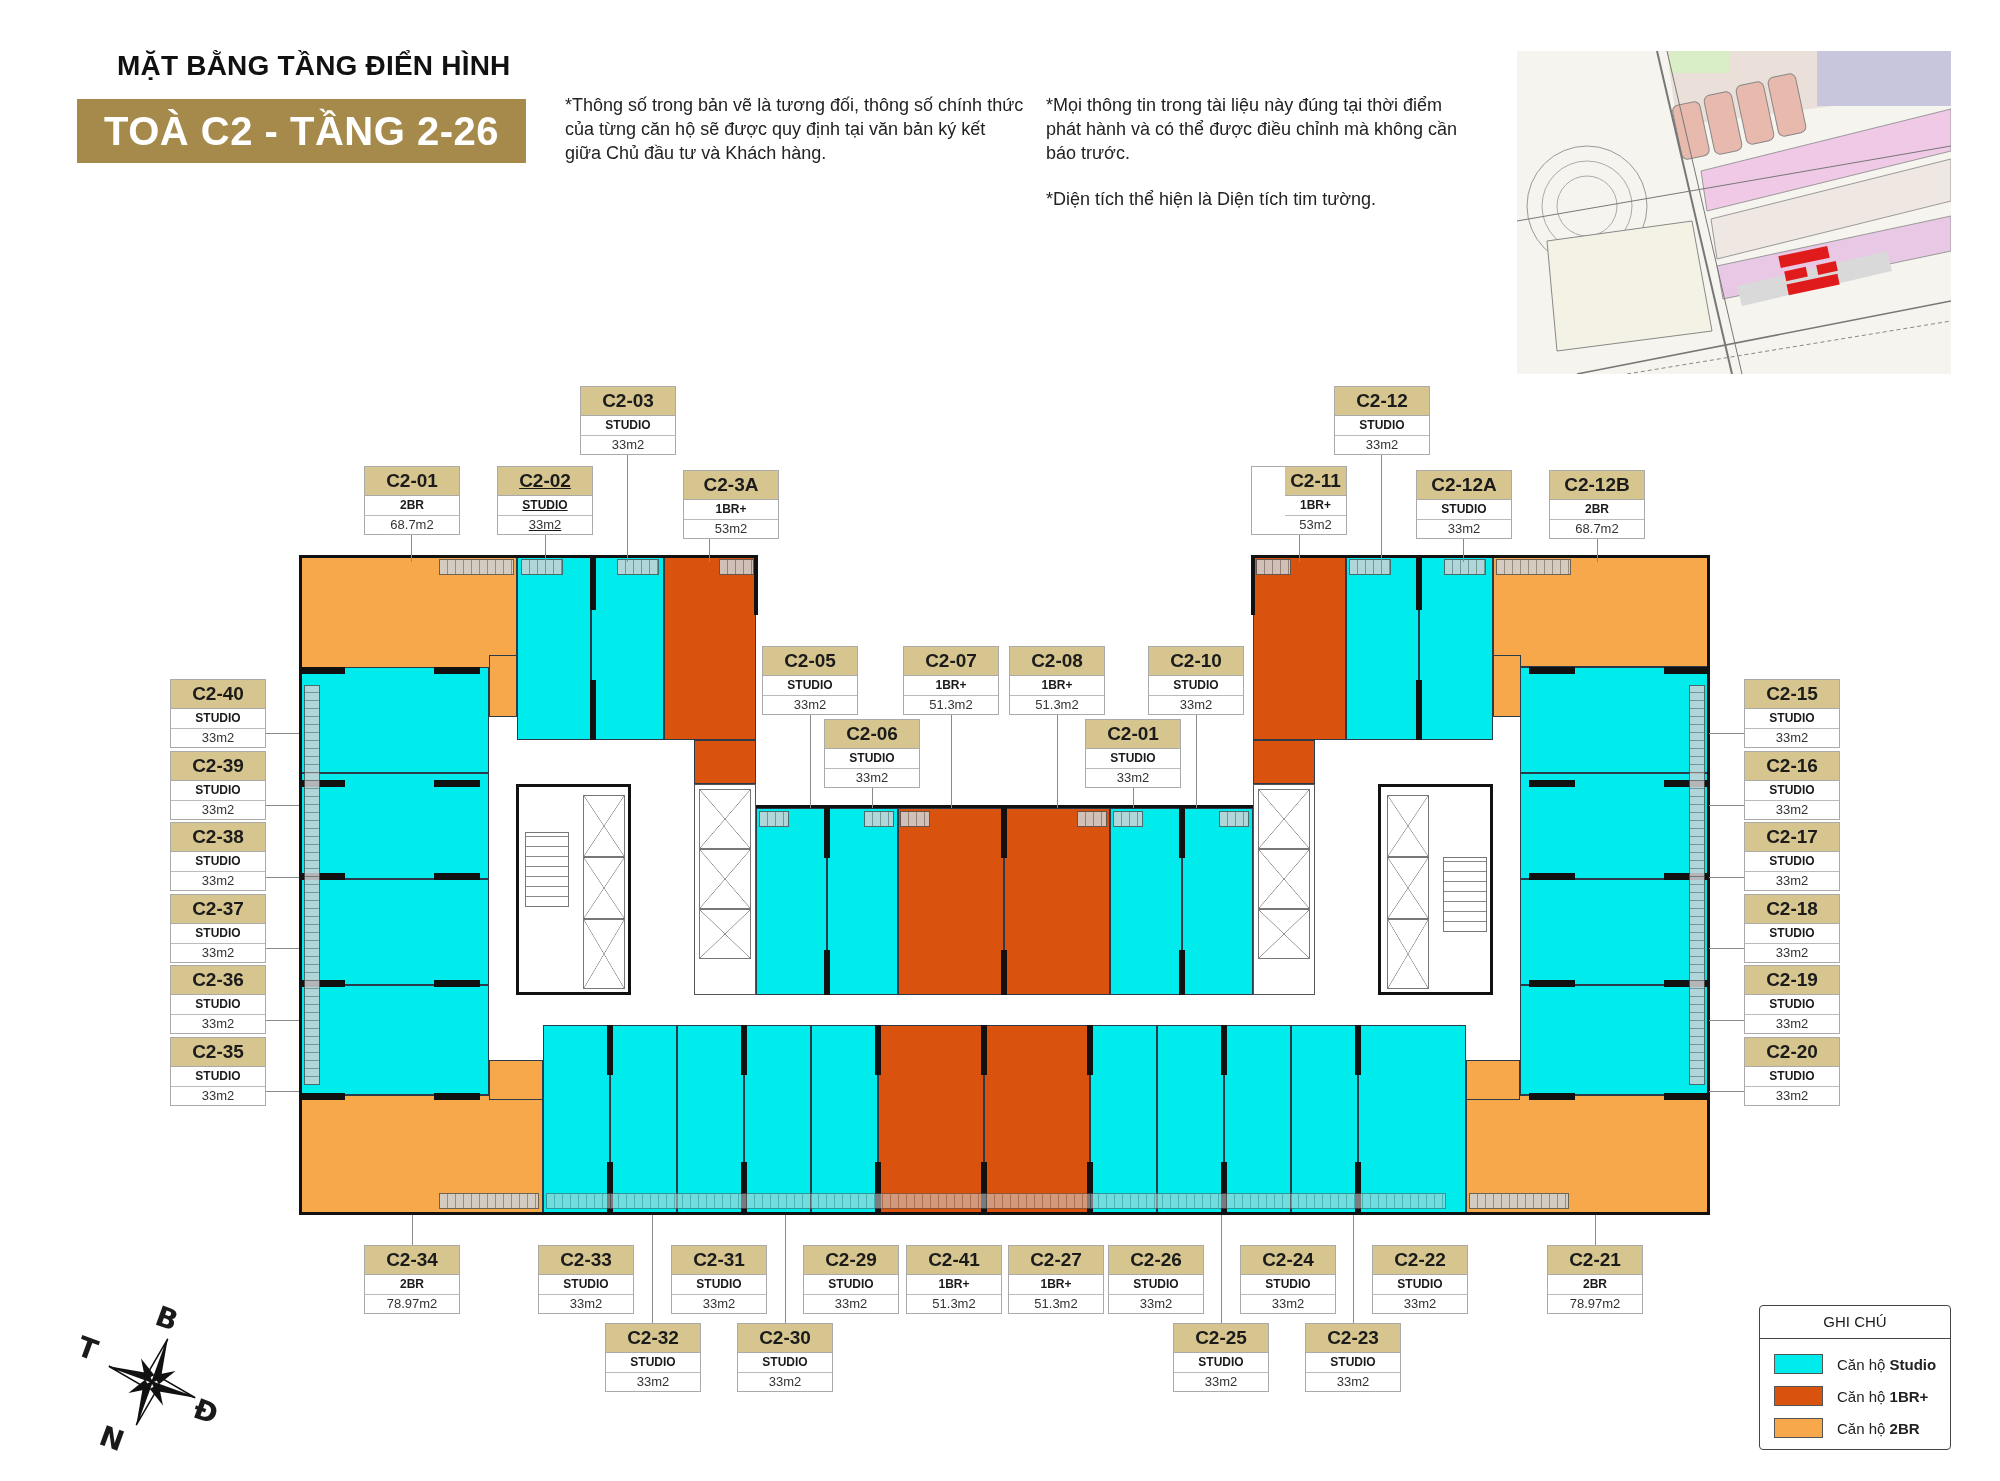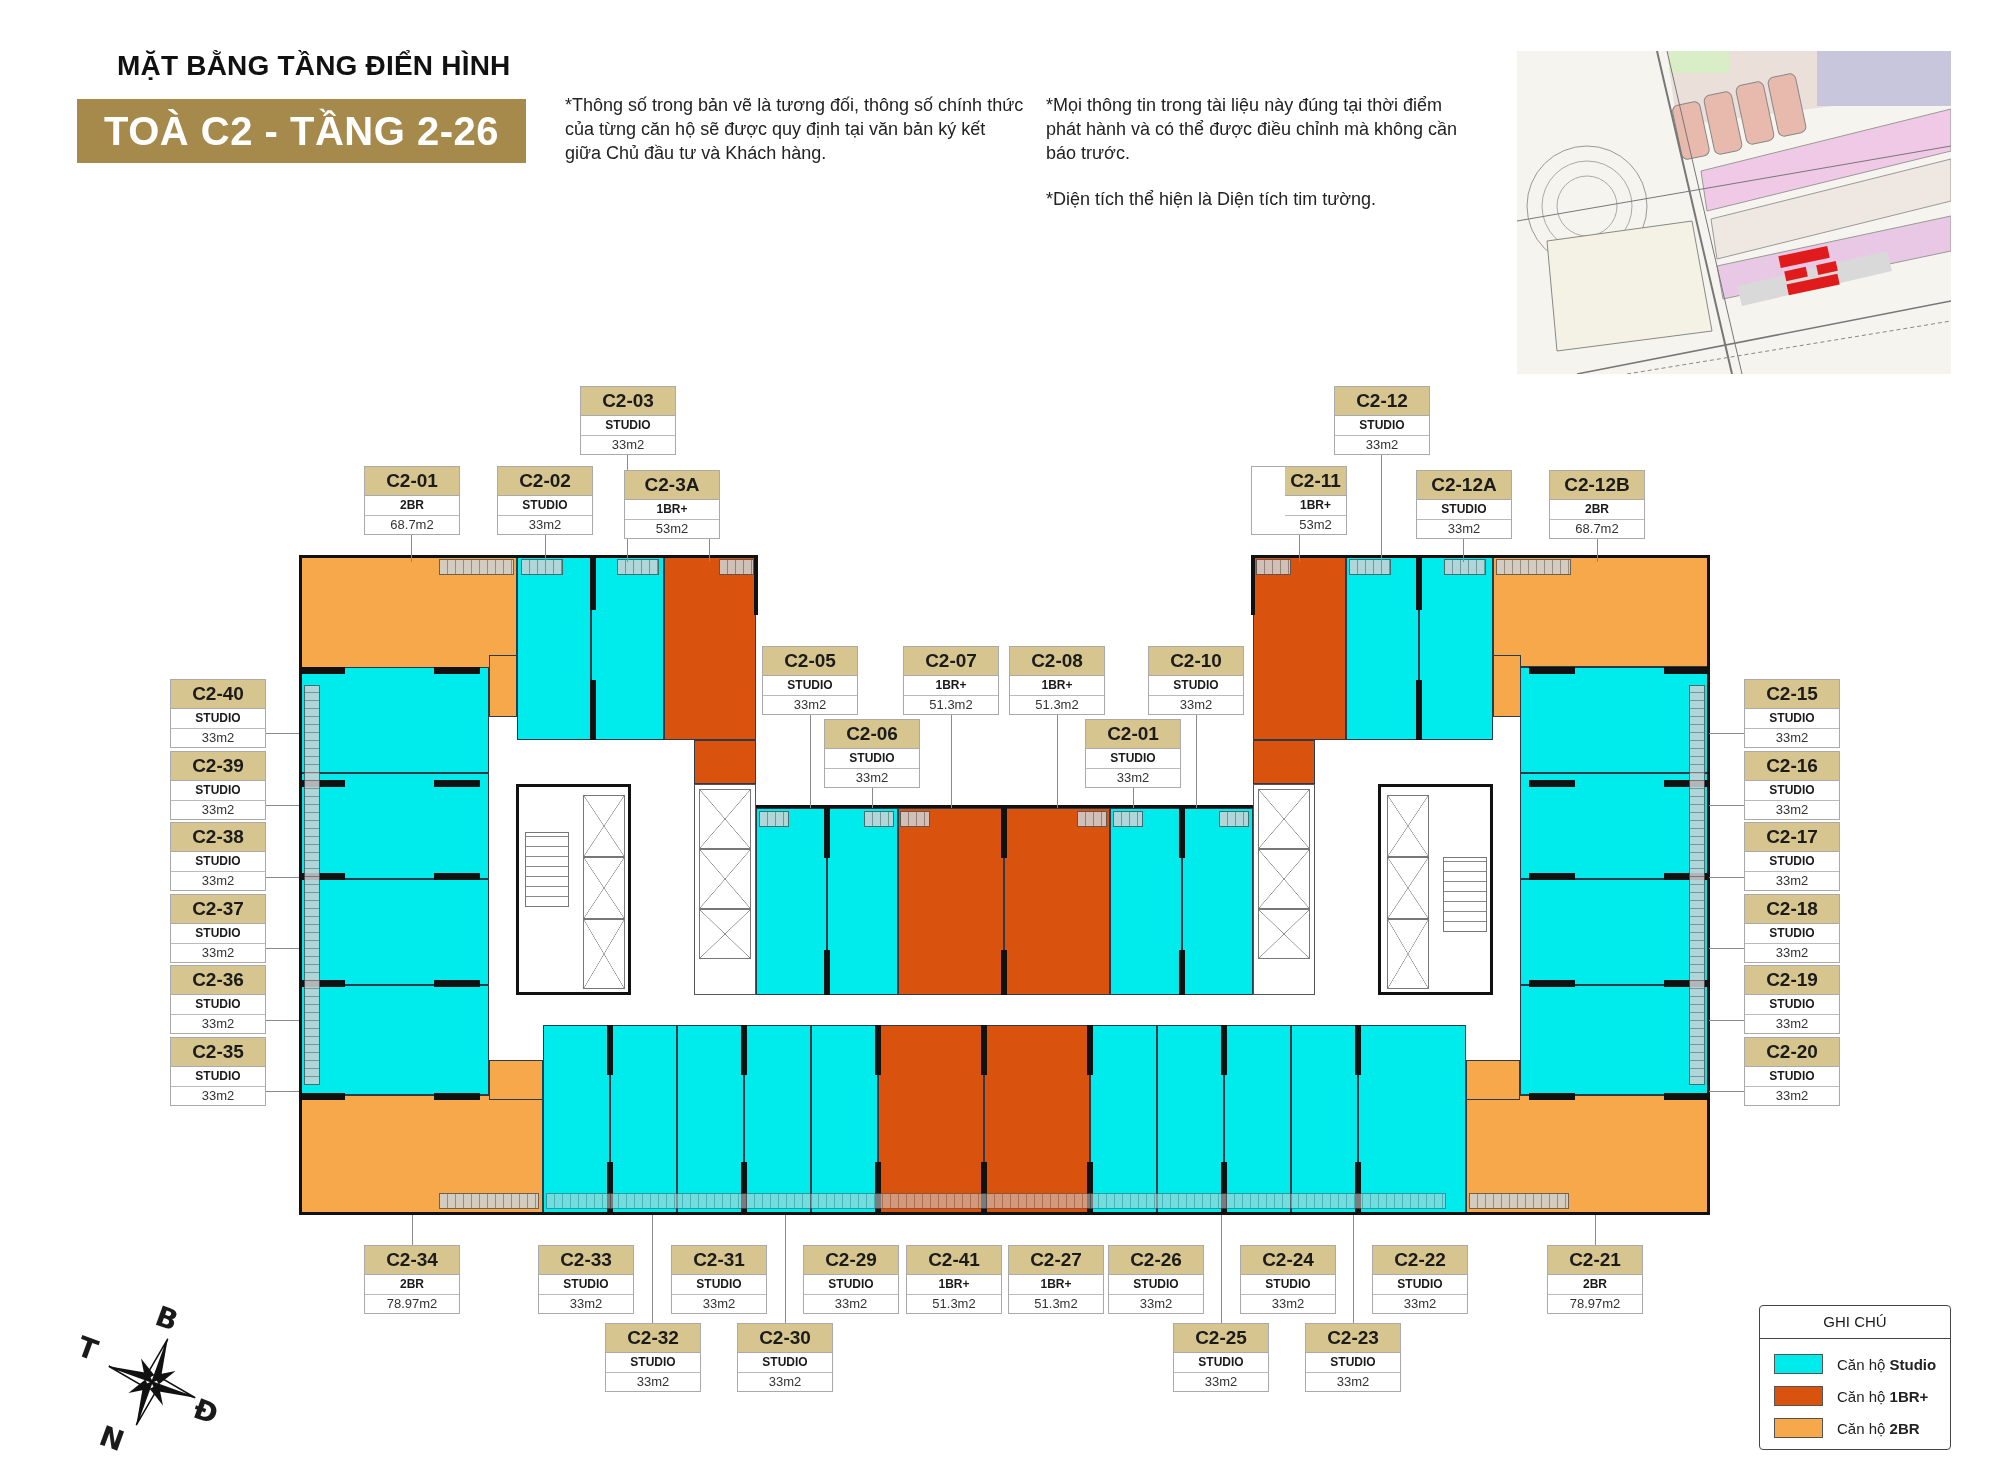--- a/index.html
+++ b/index.html
@@ -274,31 +274,31 @@
 <div class="lead" style="left:785px;top:1215px;width:1px;height:115px;"></div>
 <div class="lead" style="left:1221px;top:1215px;width:1px;height:115px;"></div>
 <div class="lead" style="left:1353px;top:1215px;width:1px;height:115px;"></div>
 <div class="lead" style="left:1595px;top:1215px;width:1px;height:38px;"></div>
 
 <div class="lbl" style="left:364px;top:466px;">
   <div class="code">C2-01</div>
   <div class="type">2BR</div>
   <div class="area">68.7m2</div>
 </div>
-<div class="lbl" style="left:497px;top:466px;">
+<div class="lbl" style="left:497px;top:466px;text-decoration:underline;">
   <div class="code">C2-02</div>
   <div class="type">STUDIO</div>
   <div class="area">33m2</div>
 </div>
 <div class="lbl" style="left:580px;top:386px;">
   <div class="code">C2-03</div>
   <div class="type">STUDIO</div>
   <div class="area">33m2</div>
 </div>
-<div class="lbl" style="left:624px;top:470px;">
+<div class="lbl" style="left:683px;top:470px;">
   <div class="code">C2-3A</div>
   <div class="type">1BR+</div>
   <div class="area">53m2</div>
 </div>
 <div class="lbl" style="left:1251px;top:466px;padding-left:33px;">
   <div class="code">C2-11</div>
   <div class="type">1BR+</div>
   <div class="area">53m2</div>
 </div>
 <div class="lbl" style="left:1334px;top:386px;">

